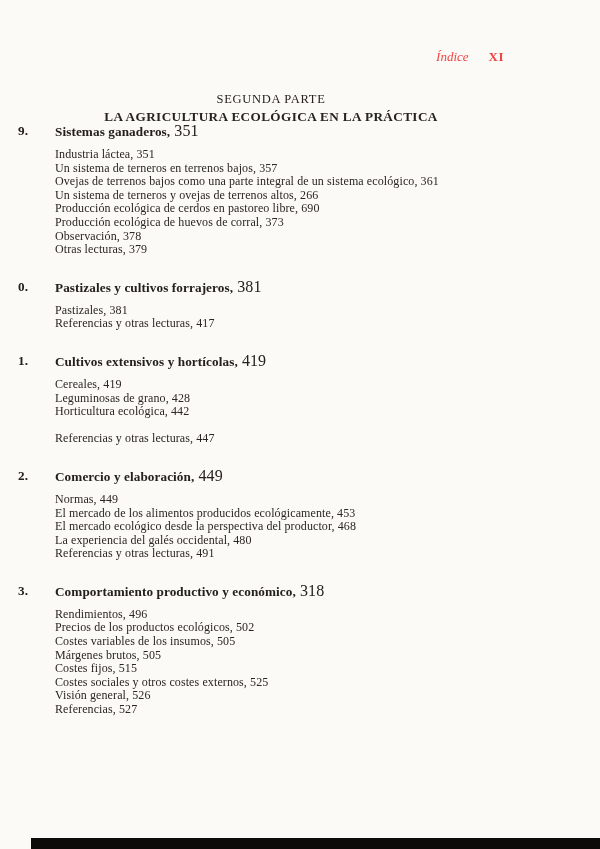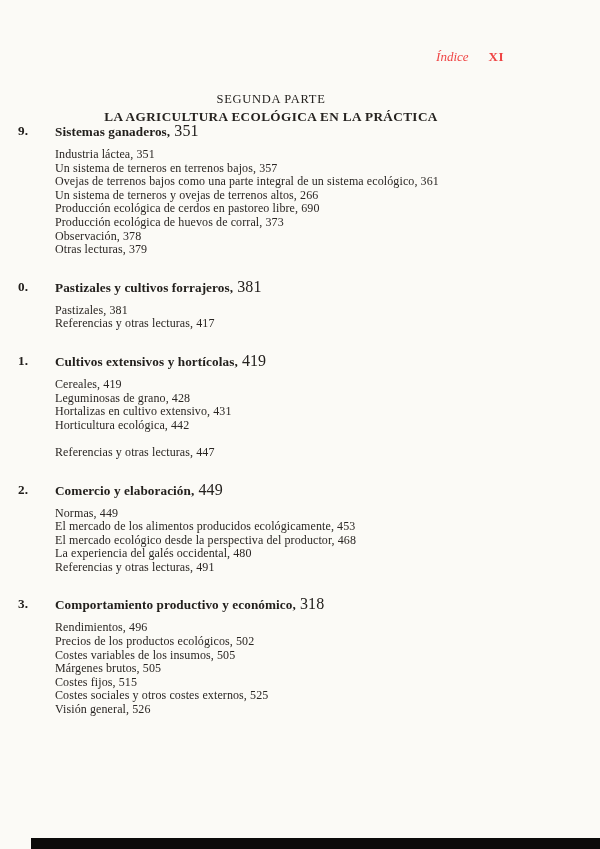--- a/index.html
+++ b/index.html
@@ -125,21 +125,20 @@
       </div>
       <div class="chapter">
         <div class="chapter-heading"><span class="num">0.</span><span class="title">Pastizales y cultivos forrajeros,</span><span class="pgno"> 381</span></div>
         <div class="entry">Pastizales, 381</div>
         <div class="entry">Referencias y otras lecturas, 417</div>
       </div>
       <div class="chapter">
         <div class="chapter-heading"><span class="num">1.</span><span class="title">Cultivos extensivos y hortícolas,</span><span class="pgno"> 419</span></div>
         <div class="entry">Cereales, 419</div>
         <div class="entry">Leguminosas de grano, 428</div>
-        <div class="entry">Hortalizas en cultivo extensivo, 431</div>
         <div class="entry">Horticultura ecológica, 442</div>
         <div class="entry blank"></div>
         <div class="entry">Referencias y otras lecturas, 447</div>
       </div>
       <div class="chapter">
         <div class="chapter-heading"><span class="num">2.</span><span class="title">Comercio y elaboración,</span><span class="pgno"> 449</span></div>
         <div class="entry">Normas, 449</div>
         <div class="entry">El mercado de los alimentos producidos ecológicamente, 453</div>
         <div class="entry">El mercado ecológico desde la perspectiva del productor, 468</div>
         <div class="entry">La experiencia del galés occidental, 480</div>
@@ -147,18 +146,19 @@
       </div>
       <div class="chapter">
         <div class="chapter-heading"><span class="num">3.</span><span class="title">Comportamiento productivo y económico,</span><span class="pgno"> 318</span></div>
         <div class="entry">Rendimientos, 496</div>
         <div class="entry">Precios de los productos ecológicos, 502</div>
         <div class="entry">Costes variables de los insumos, 505</div>
         <div class="entry">Márgenes brutos, 505</div>
         <div class="entry">Costes fijos, 515</div>
         <div class="entry">Costes sociales y otros costes externos, 525</div>
         <div class="entry">Visión general, 526</div>
+        <div class="entry">Referencias, 527</div>
       </div>
     </div>
 
   <div class="scan-bar"></div>
 
 </div>
 
 </body></html>

